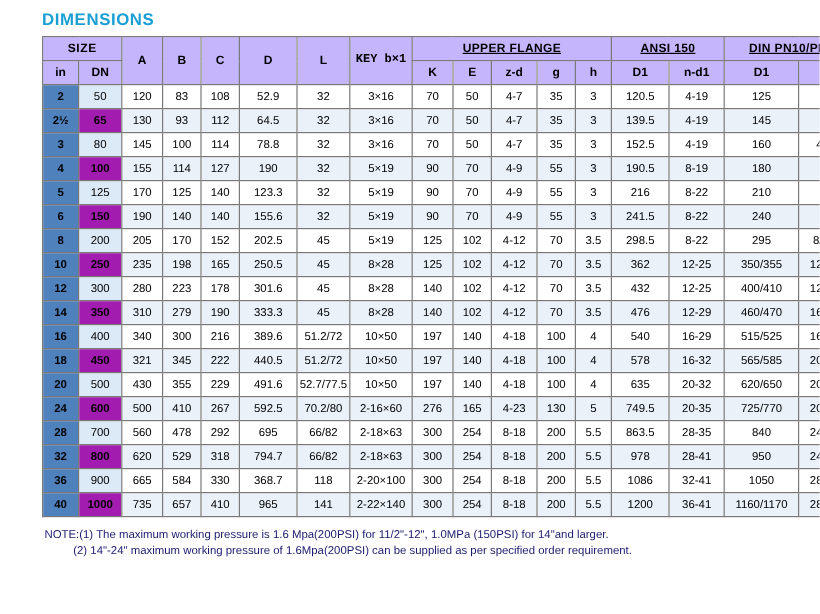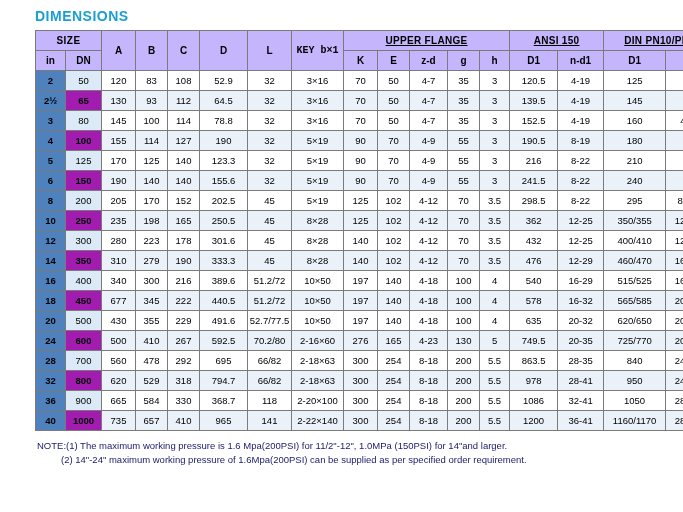--- a/index.html
+++ b/index.html
@@ -347,21 +347,21 @@
           <td class="data">100</td>
           <td class="data">4</td>
           <td class="data">540</td>
           <td class="data">16-29</td>
           <td class="data">515/525</td>
           <td class="data">16-27/30</td>
         </tr>
         <tr class="r-even">
           <td class="size-in">18</td>
           <td class="size-dn">450</td>
-          <td class="data">677</td>
+          <td class="data">321</td>
           <td class="data">345</td>
           <td class="data">222</td>
           <td class="data">440.5</td>
           <td class="data">51.2/72</td>
           <td class="data">10×50</td>
           <td class="data">197</td>
           <td class="data">140</td>
           <td class="data">4-18</td>
           <td class="data">100</td>
           <td class="data">4</td>

